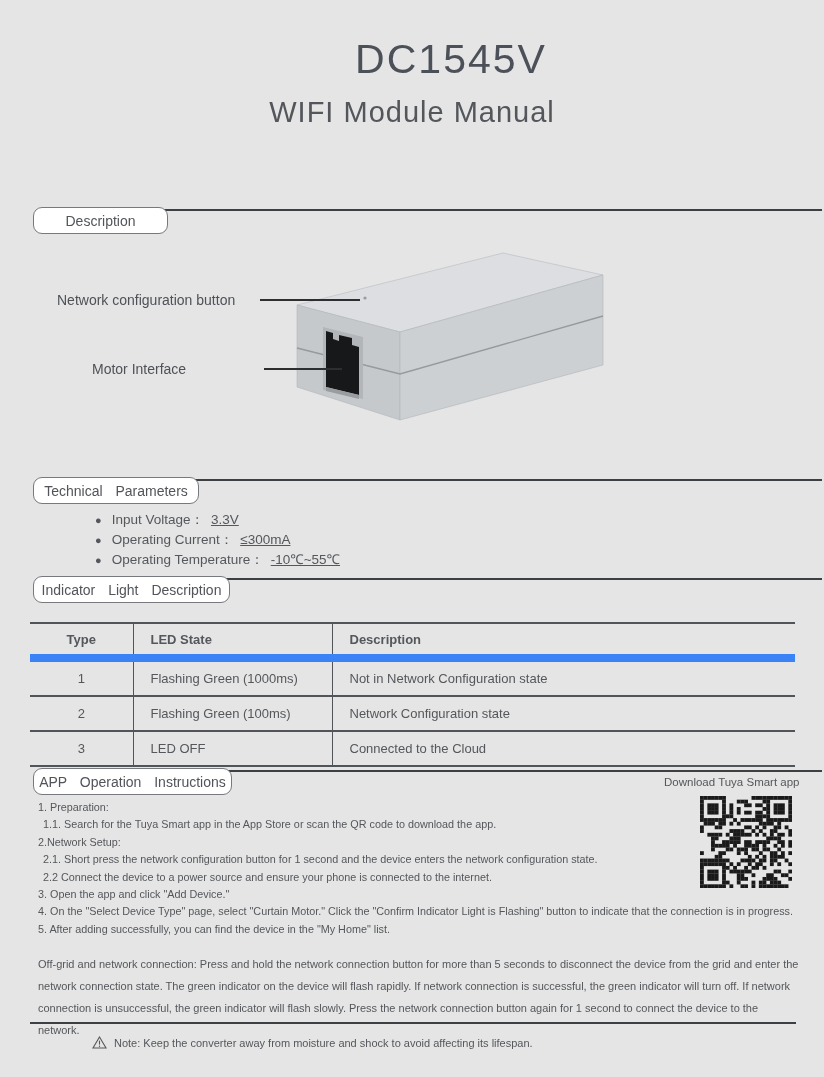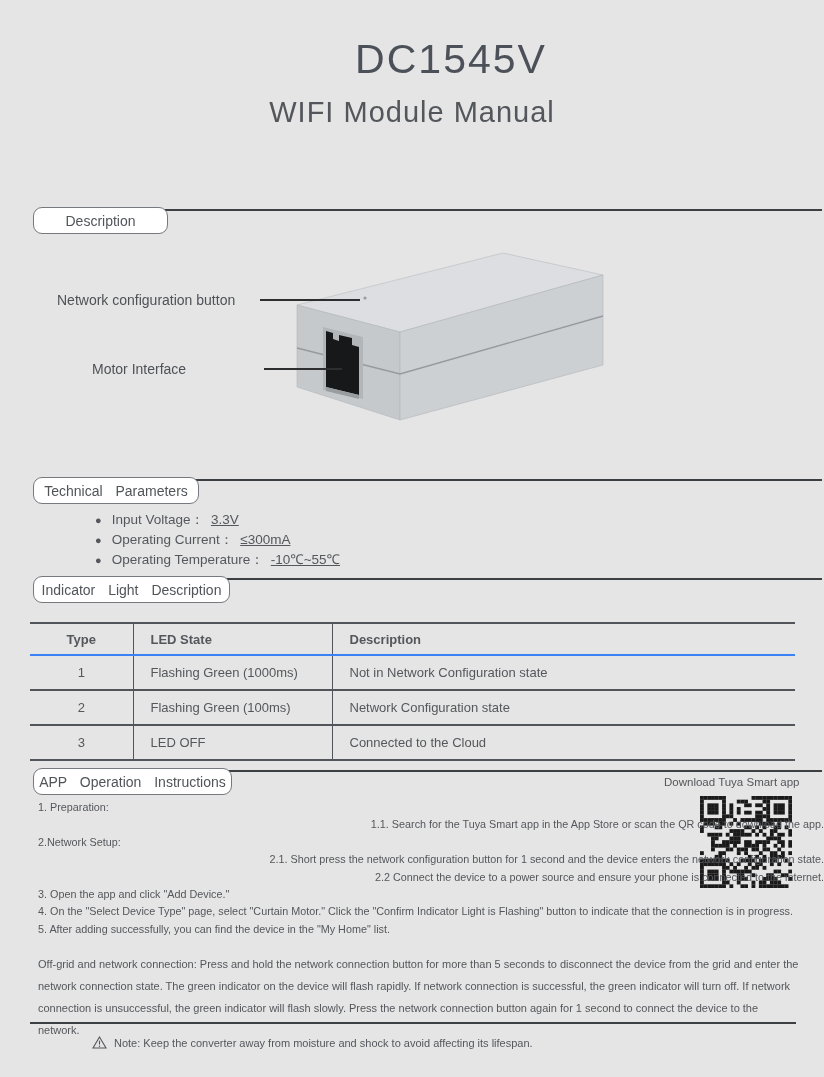--- a/index.html
+++ b/index.html
@@ -26,31 +26,31 @@
   .leader { position:absolute; height:1.5px; background:#2c2e30; }
   
   .params { position:absolute; left:95px; top:510px; font-size:13.5px; color:#54575c; }
   .param-row { line-height:19px; display:flex; align-items:baseline; }
   .param-row .dot { font-size:11px; margin-right:10px; color:#54575c; }
   .param-row .pval { margin-left:7px;text-decoration:underline; }
   
   .tbl-wrap { position:absolute; left:30px; top:622px; }
   table { border-collapse:collapse; width:765px; font-size:13px; color:#54575b; table-layout:fixed; }
   col.c0 { width:103px; } col.c1 { width:199px; } col.c2 { width:463px; }
-  th { height:28px; font-weight:bold; border-top:2px solid #515458; border-bottom:2px solid #3b82f6; }
+  th { height:28px; font-weight:bold; border-top:2px solid #515458; border-bottom:8px solid #3b82f6; }
   td { height:31px; border-bottom:2px solid #515458; }
   th.c0, td.c0 { text-align:center; border-right:1.5px solid #515458; }
   th.c1, td.c1 { text-align:left; padding-left:17px; border-right:1.5px solid #515458; }
   th.c2, td.c2 { text-align:left; padding-left:17px; }
   
   .qr-caption { position:absolute; left:664px; top:776px; font-size:11.5px; color:#54575b; }
   .qr-svg { position:absolute; left:700px; top:796px; }
   .steps { position:absolute; left:38px; top:799px; width:786px; font-size:10.8px; line-height:17.4px; color:#54575b; overflow:hidden; }
   .step { white-space:nowrap; }
-  .step.indent1 { padding-left:5px;text-align:right; }
+  .step.indent1 { padding-left:5px; }
   .offgrid { position:absolute; left:38px; top:953px; width:762px; font-size:11px; line-height:22px; color:#54575b; }
   
   .footer-line { position:absolute; left:30px; top:1022px; width:766px; height:2px; background:#3d4043; }
   .note { position:absolute; left:92px; top:1036px; display:flex; align-items:center; gap:7px; font-size:11px; color:#54575b; }
 </style>
 </head>
 <body>
 
 <div class="page">
 

